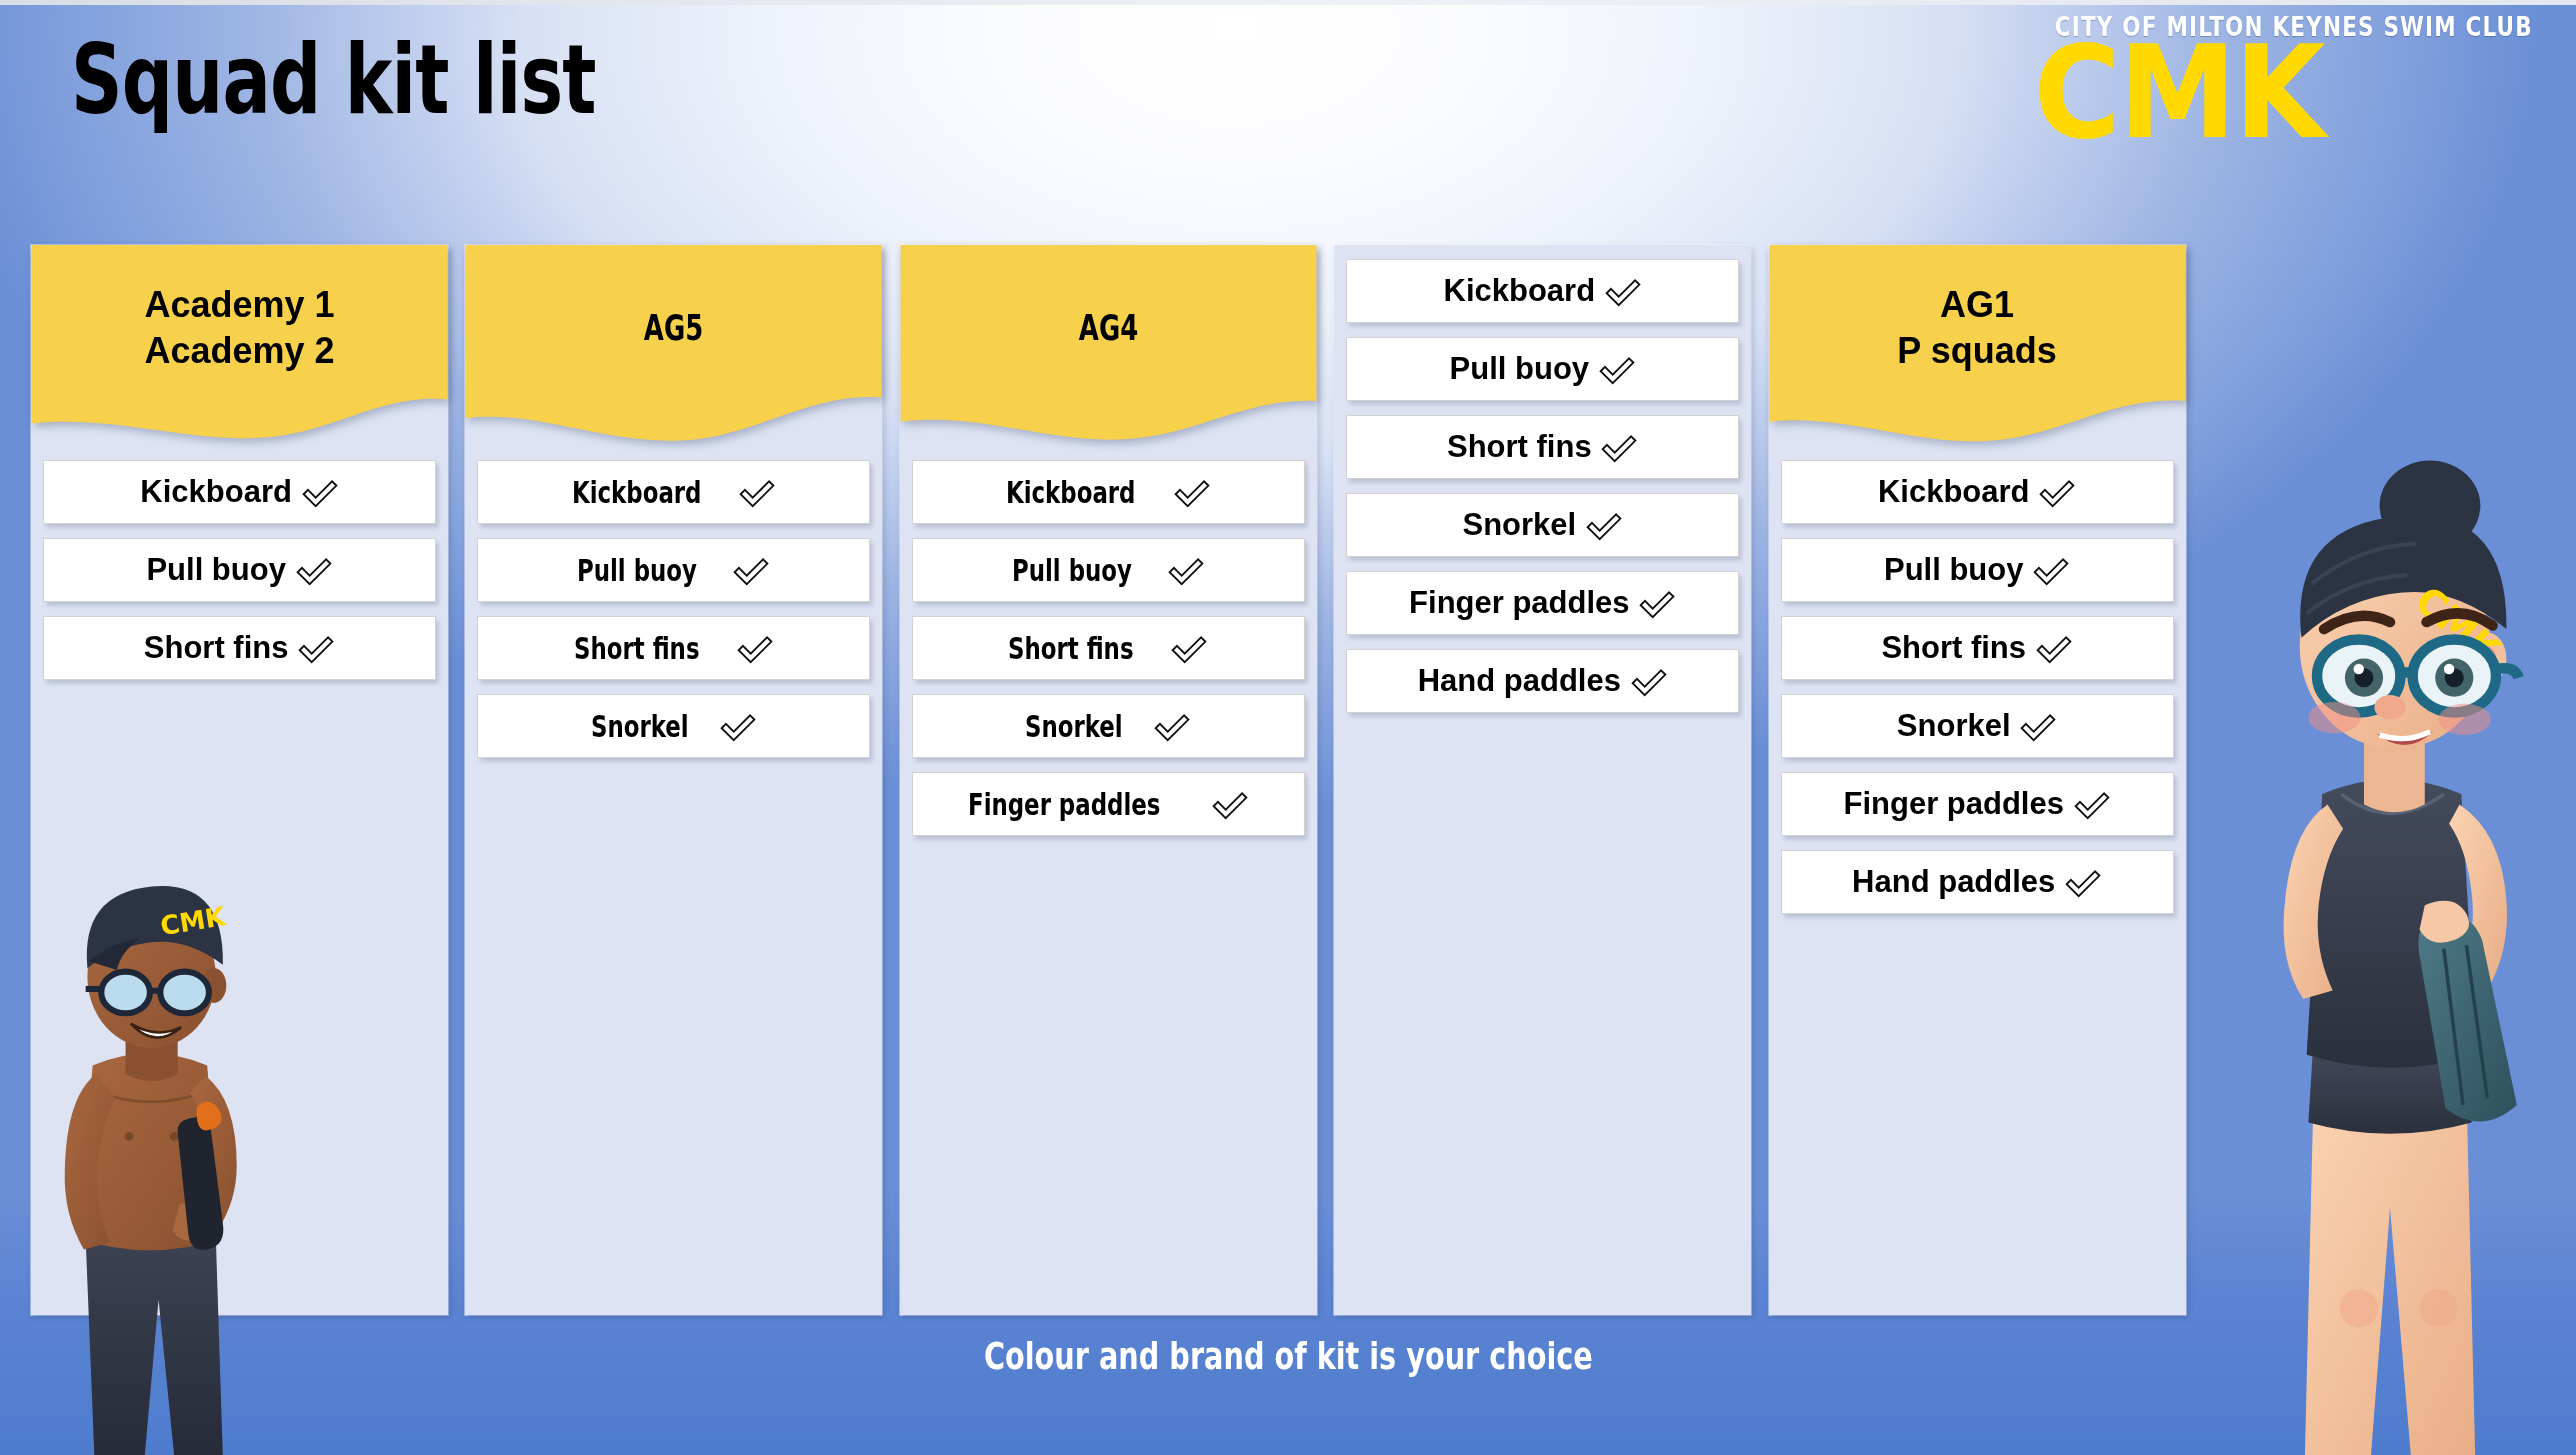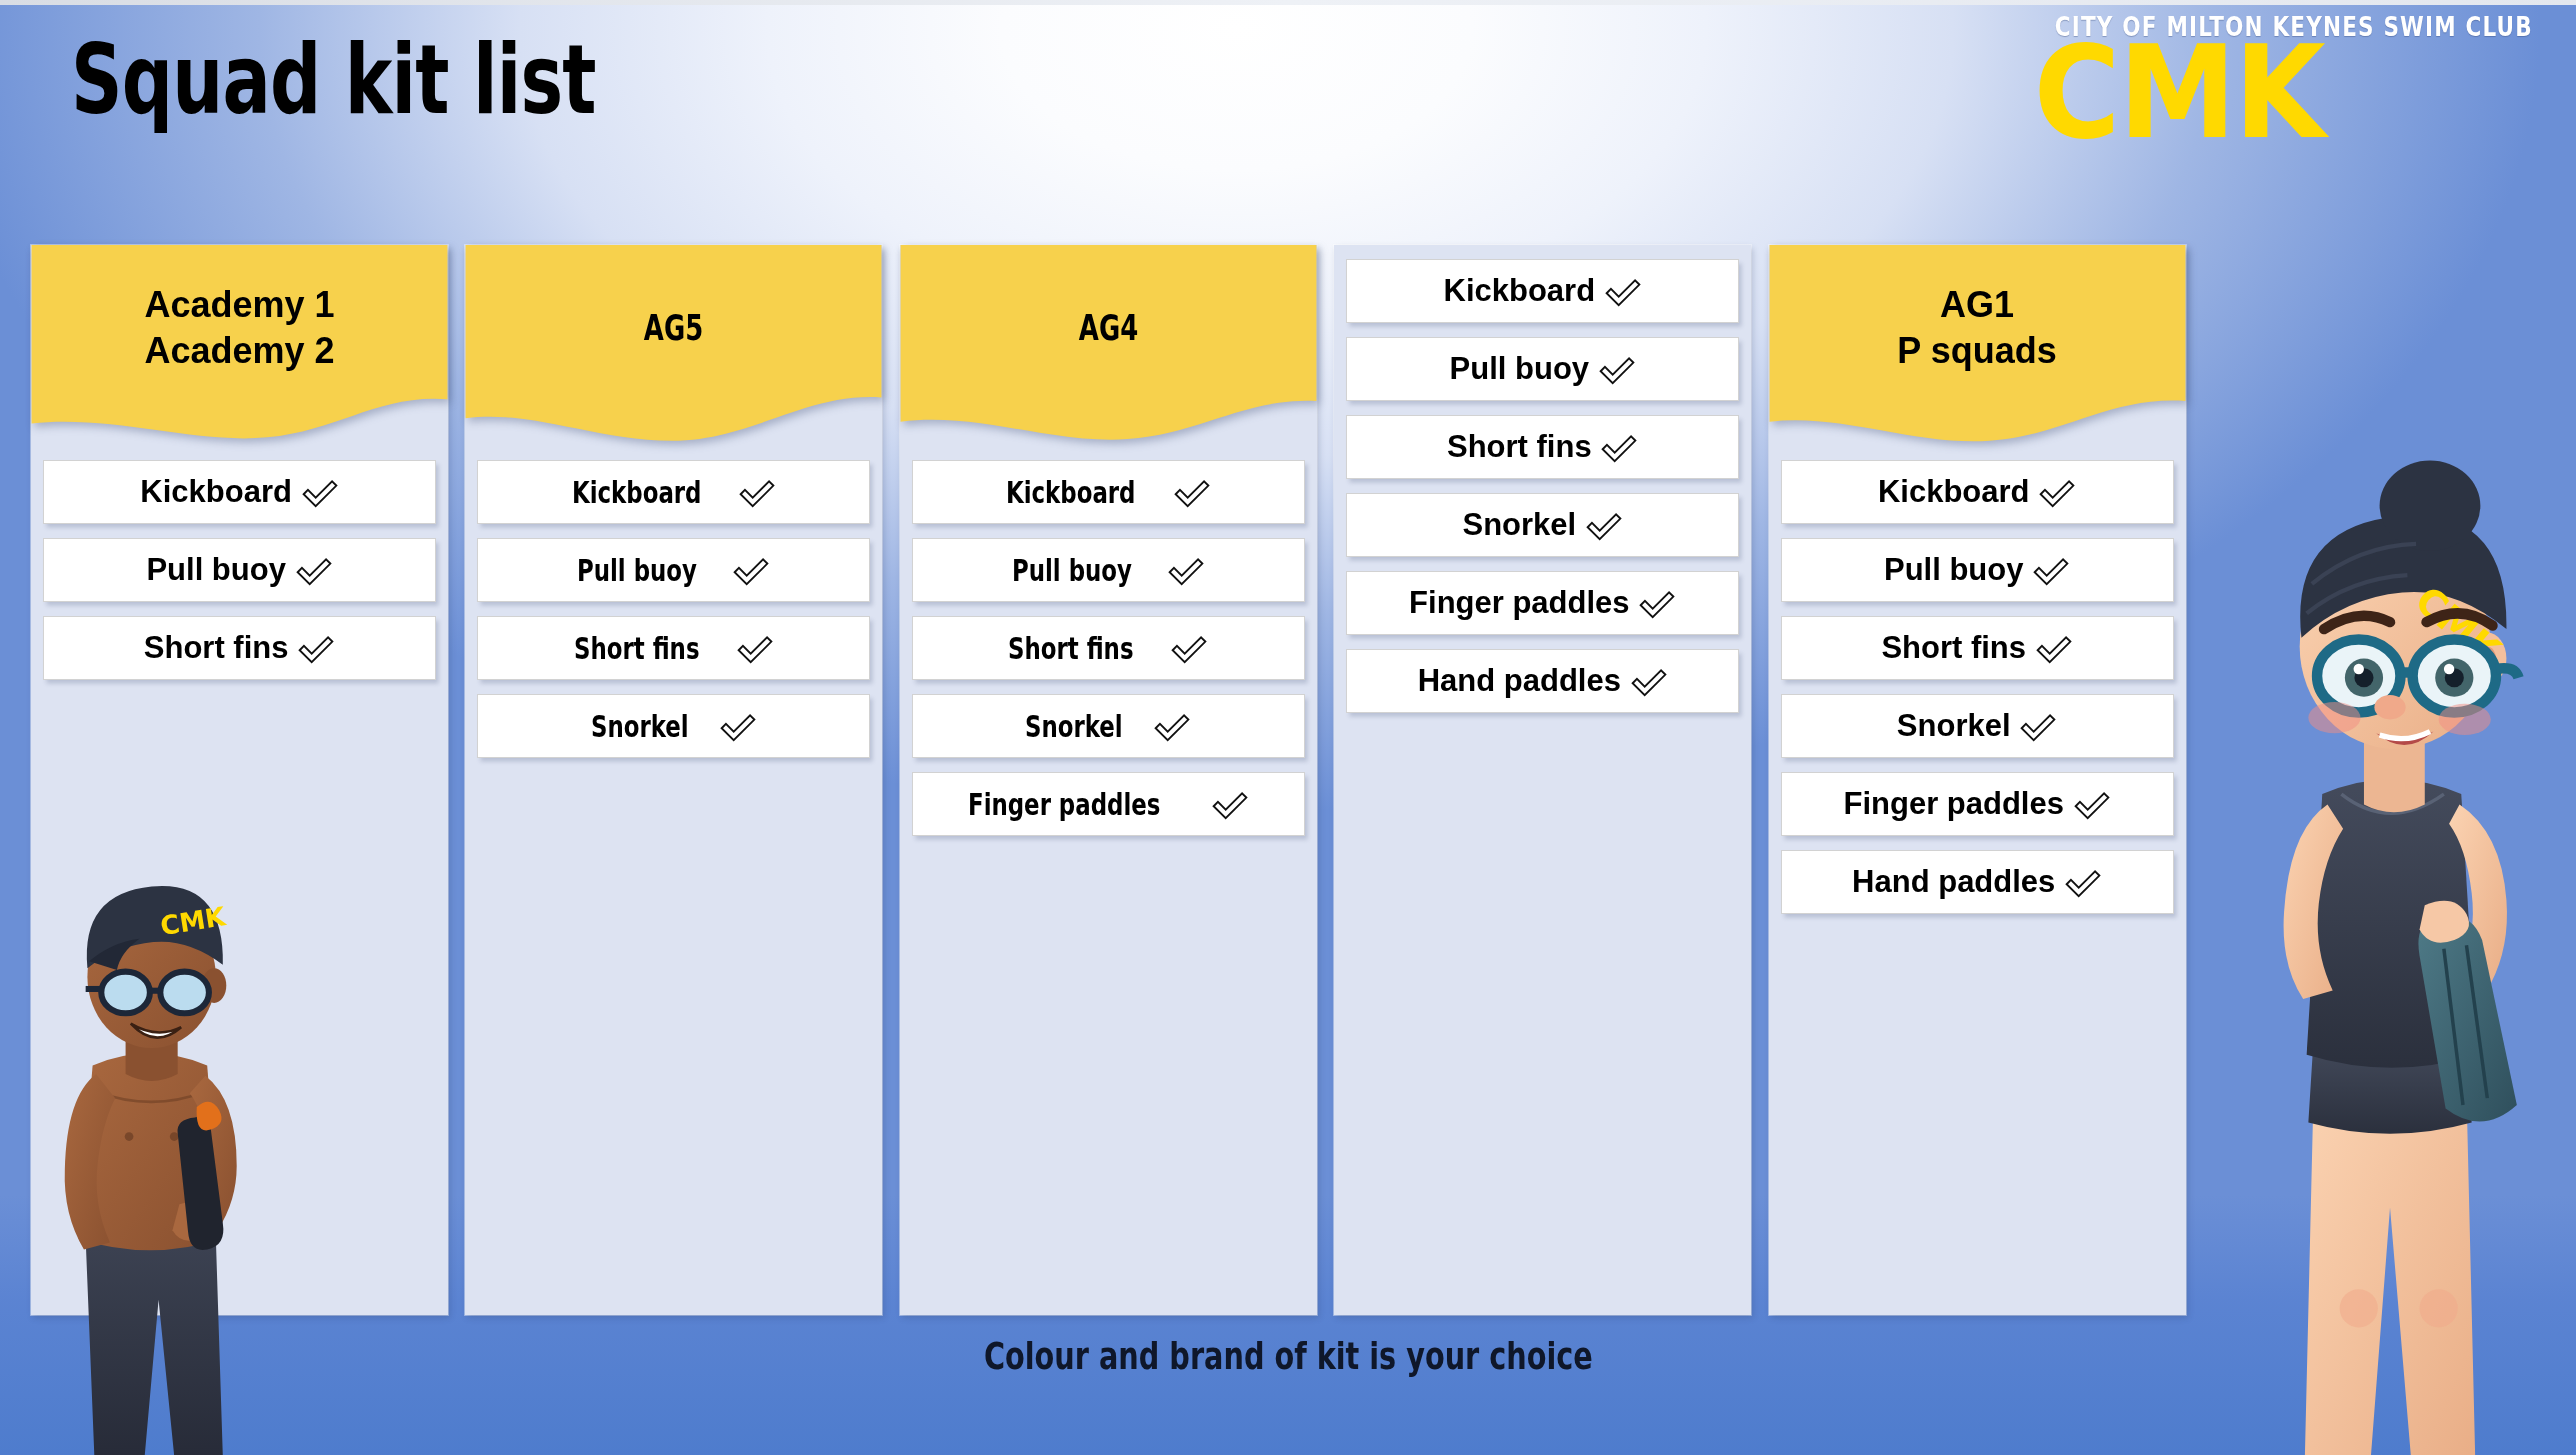--- a/index.html
+++ b/index.html
@@ -76,21 +76,21 @@
     font-family:"DejaVu Sans Condensed","Liberation Sans Narrow","Liberation Sans", sans-serif;
     transform:scaleX(.82);transform-origin:left center;
   }
   .tick{flex:0 0 auto;width:38px;height:31px;}
   .tick svg{display:block;width:38px;height:31px;}
 
   
   #footer{
     position:absolute;left:0;right:0;top:1334px;z-index:6;text-align:center;
     font-family:"DejaVu Sans Condensed","Liberation Sans Narrow","Liberation Sans", sans-serif;
-    font-weight:bold;font-size:38px;color:#0f172a;
+    font-weight:bold;font-size:38px;color:#ffffff;
   }
   #footer span{display:inline-block;transform:scaleX(.84);}
 
   
   .char{position:absolute;z-index:5;pointer-events:none;}
   #char-left{left:8.7px;bottom:0;width:287px;height:625px;}
   #char-right{right:0px;bottom:0;width:365px;height:1025px;}
 </style>
 </head>
 <body>

